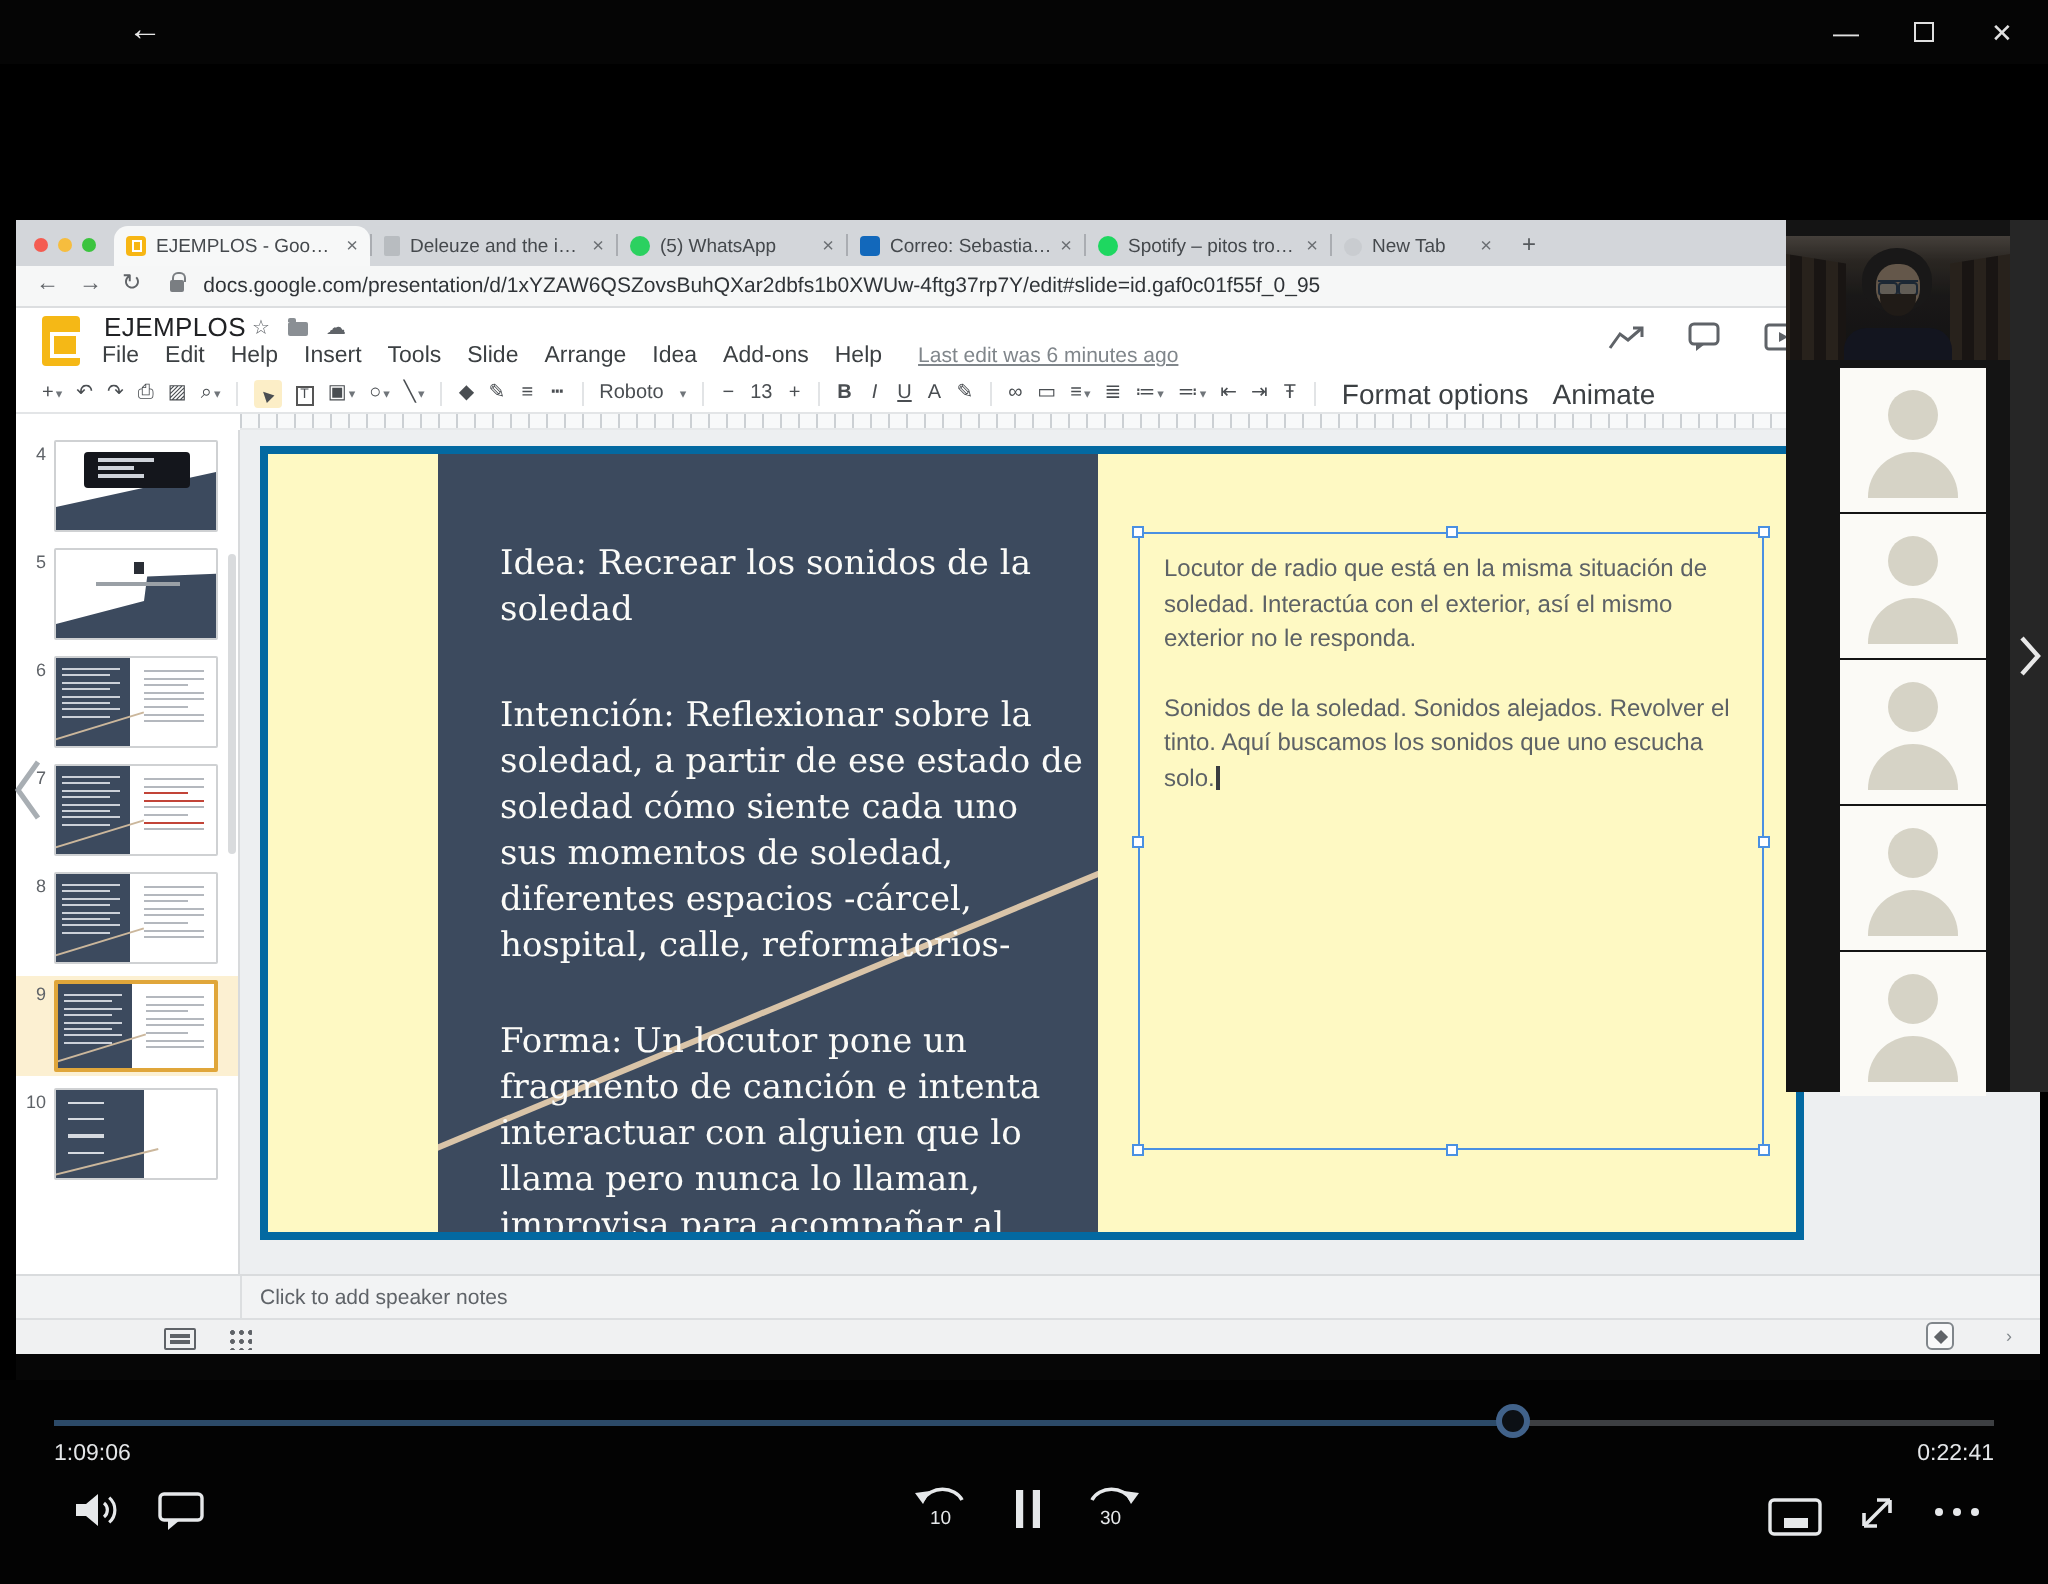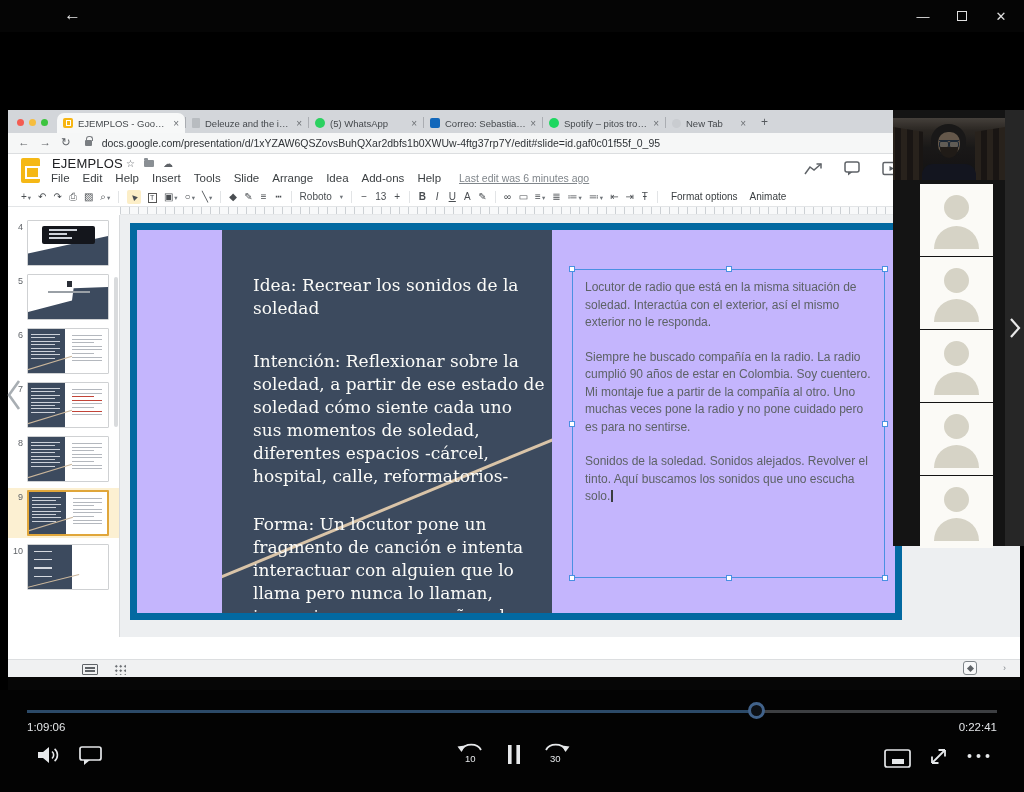--- a/index.html
+++ b/index.html
@@ -53,21 +53,21 @@
   .present-p{font-size:12px;color:#3c4043;}
 
   #slides-toolbar{position:absolute;top:78px;left:0;right:0;height:19px;background:#fff;border-bottom:1px solid #e3e5e7;display:flex;align-items:center;padding-left:13px;gap:7px;font-size:10px;color:#4a4e52;overflow:hidden;}
   .ti{min-width:8px;text-align:center;line-height:1;white-space:nowrap;}
   .dd{font-size:6.5px;color:#70757a;margin-left:1px;}
   .sep{width:1px;height:12px;background:#e2e4e6;margin:0 1px;flex:none;}
   .cursor-hl{background:#fceec7;border-radius:2px;padding:2px 4px;}
   .cursor-glyph{display:inline-block;transform:rotate(-135deg);font-size:7px;}
   .tbox{border:1px solid #555;font-size:7px;padding:0 1.5px;line-height:8px;display:inline-block;}
   .b{font-weight:bold;} .i{font-style:italic;} .u{text-decoration:underline;}
-  .fmt-label{font-size:10px;color:#3c4043;margin-left:5px;}
+  .fmt-label{font-size:14px;color:#3c4043;margin-left:5px;}
 
   #ruler{position:absolute;top:97px;left:112px;right:0;height:8px;background:#f8f9fa;border-bottom:1px solid #e6e8ea;background-image:repeating-linear-gradient(90deg,#ccd0d4 0 1px,transparent 1px 9px);}
 
   #main{position:absolute;top:105px;left:0;right:0;height:422px;display:flex;}
 
   
   #filmstrip{width:112px;background:#fff;border-right:1px solid #d8dadc;padding-top:3px;position:relative;overflow:hidden;flex:none;}
   .thumb-row{display:flex;align-items:flex-start;padding:2px 4px 2px 0;margin-bottom:4px;}
   .thumb-num{width:15px;text-align:right;font-size:9px;color:#5f6368;margin:2px 4px 0 0;flex:none;}
   .thumb{width:82px;height:46px;background:#fff;border:1px solid #cfd1d3;border-radius:1px;position:relative;overflow:hidden;flex:none;}
@@ -87,21 +87,21 @@
   .tc-right i:nth-child(3n){width:70%;}
   .tc-right i.r{background:#c24438;}
   .tdiag{position:absolute;left:-5px;bottom:9px;width:50px;height:1px;background:#cbb79c;transform:rotate(-17deg);}
   .ld-left{position:absolute;left:0;top:0;bottom:0;width:44px;background:#3c4a5e;padding:6px 6px;}
   .ld-left i{display:block;height:1.2px;background:#d6dae0;margin-bottom:7px;width:55%;}
   .ld-diag{position:absolute;left:-6px;bottom:7px;width:58px;height:1px;background:#cbb79c;transform:rotate(-14deg);}
   .fs-scroll{position:absolute;right:1px;top:62px;width:4px;height:150px;background:#d9dbdd;border-radius:2px;}
 
   
   #canvas{flex:1;background:#edeff1;position:relative;overflow:hidden;}
-  #page{position:absolute;left:10px;top:8px;width:772px;height:397px;background:#c4b5fd;border:7px solid #0369a1;}
+  #page{position:absolute;left:10px;top:8px;width:772px;height:397px;background:#fef9c3;border:4px solid #0369a1;}
   #navy-panel{position:absolute;left:85px;top:0;width:330px;height:100%;background:#3c4a5e;overflow:hidden;}
   .slide-par{position:absolute;left:31px;width:292px;color:#fbfbf8;font-family:"DejaVu Serif",serif;font-size:17px;line-height:23px;}
   #diag-line{position:absolute;left:-16px;top:276px;width:366px;height:2.5px;background:#d9c4a8;transform:rotate(-22.5deg);}
   #slide-textbox{position:absolute;left:435px;top:39px;width:313px;height:309px;border:1.5px solid #4a90e2;padding-left:10px;}
   #slide-textbox-content{position:absolute;inset:0;padding:9px 12px;font-size:12px;line-height:17.5px;color:#5d6266;overflow:hidden;}
   #slide-textbox-content p{margin:0 0 17px 0;}
   .caret{display:inline-block;width:1.5px;height:12px;background:#3a3d40;vertical-align:-2px;margin-left:1px;}
   .handle{position:absolute;width:6px;height:6px;background:#fff;border:1.5px solid #4a90e2;}
   .h-nw{left:-4px;top:-4px;} .h-n{left:calc(50% - 3px);top:-4px;} .h-ne{right:-4px;top:-4px;}
   .h-w{left:-4px;top:calc(50% - 3px);} .h-e{right:-4px;top:calc(50% - 3px);}
@@ -447,36 +447,38 @@
       <div id="page">
         <div id="navy-panel">
           <div id="diag-line"></div>
         <div class="slide-par" style="top: 44px;">Idea: Recrear los sonidos de la soledad</div>
             <div class="slide-par" style="top: 120px;">Intención: Reflexionar sobre la soledad, a partir de ese estado de soledad cómo siente cada uno sus momentos de soledad, diferentes espacios -cárcel, hospital, calle, reformatorios-</div>
             <div class="slide-par" style="top: 283px;">Forma: Un locutor pone un fragmento de canción e intenta interactuar con alguien que lo llama pero nunca lo llaman, improvisa para acompañar al otro y acompañarse él mismo. Eco.</div>
           </div>
         <div id="slide-textbox">
           <div id="slide-textbox-content">
               <p>Locutor de radio que está en la misma situación de soledad. Interactúa con el exterior, así el mismo exterior no le responda.</p>
-              <p>Siempre he buscado compañía en la radio. La radio cumplió 90 años de estar en Colombia. Soy cuentero. Mi montaje fue a partir de la compañía al otro. Uno muchas veces pone la radio y no pone cuidado pero es para no sentirse.</p>
               <p>Sonidos de la soledad. Sonidos alejados. Revolver el tinto. Aquí buscamos los sonidos que uno escucha solo.<span class="caret"></span></p>
             </div>
           <span class="handle h-nw"></span>
           <span class="handle h-n"></span>
           <span class="handle h-ne"></span>
           <span class="handle h-w"></span>
           <span class="handle h-e"></span>
           <span class="handle h-sw"></span>
           <span class="handle h-s"></span>
           <span class="handle h-se"></span>
         </div>
       </div>
     </div>
   </div>
 
+  <div id="notes-bar">
+    <span class="notes-text">Click to add speaker notes</span>
+  </div>
 
   <div id="bottom-bar">
     <span class="film-ic"></span>
     <span class="grid-ic"></span>
     <span class="explore-btn"></span>
     <span class="next-chevron-small">›</span>
   </div>
 
   <div id="video-bottom"></div>
 </div>

